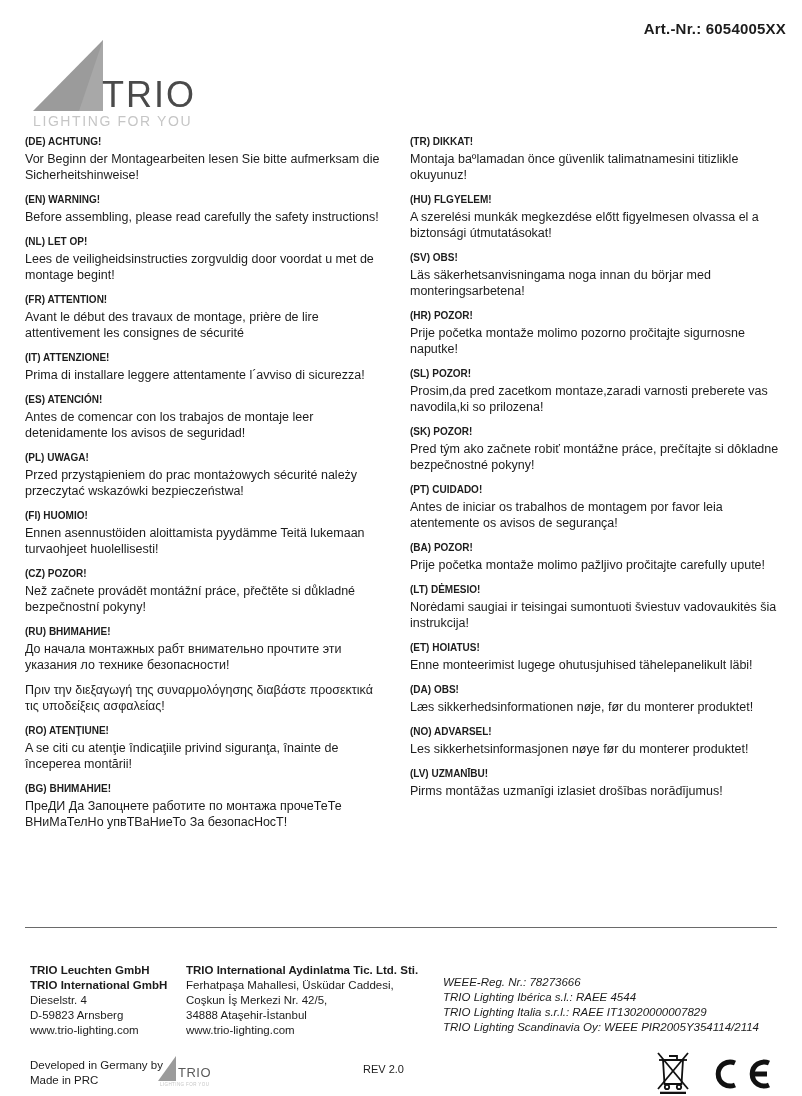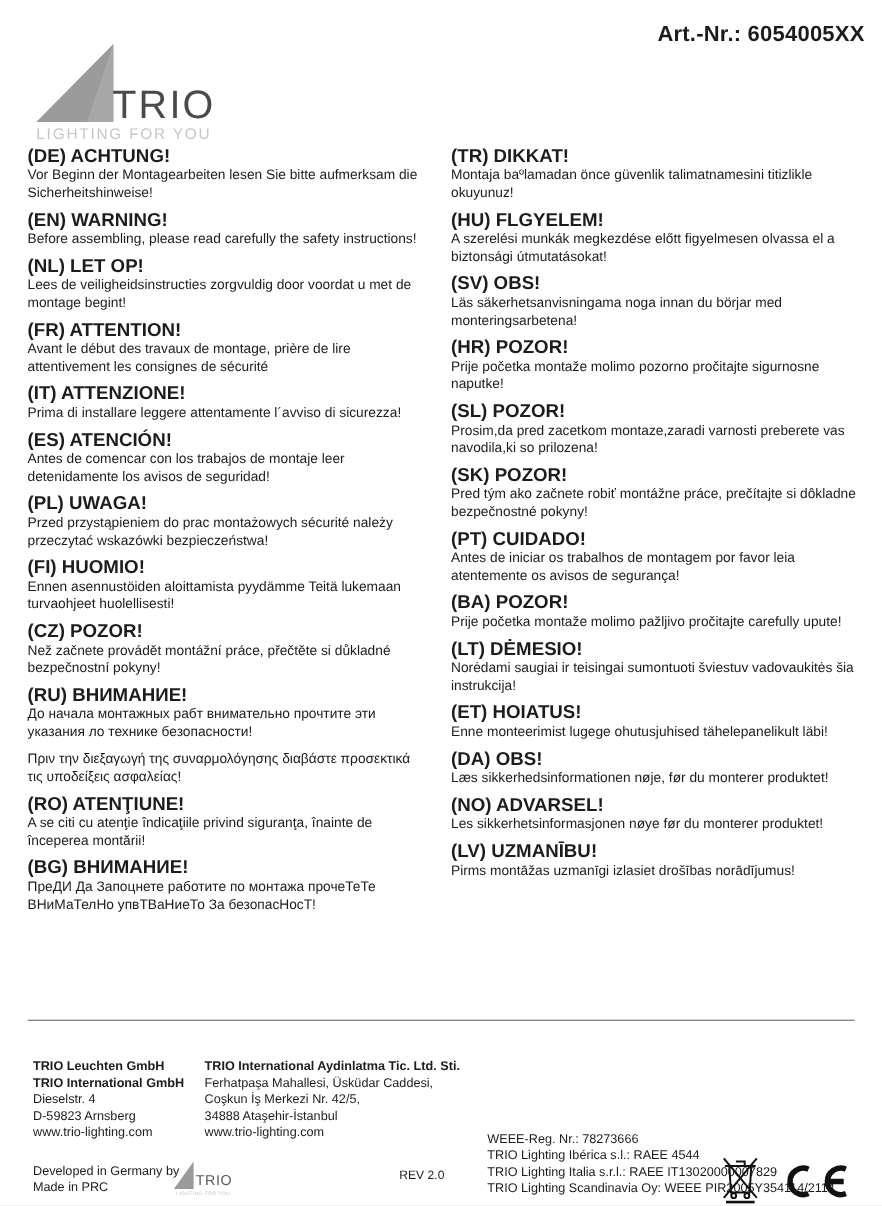--- a/index.html
+++ b/index.html
@@ -4,45 +4,45 @@
 <style>
   * { margin:0; padding:0; box-sizing:border-box; }
   html,body { background:#e8e8e8; }
   body { font-family:"Liberation Sans", sans-serif; color:#1c1c1c; }
   .page {
     position:relative; width:802px; height:1096px; background:#ffffff;
     overflow:hidden;
   }
   .art-nr {
     position:absolute; top:20px; right:16px;
-    font-size:20px; font-weight:bold; letter-spacing:0.2px;
+    font-size:15px; font-weight:bold; letter-spacing:0.2px;
   }
   
   .logo-tri { position:absolute; left:33px; top:40px; }
   .logo-word {
     position:absolute; left:102px; top:74px;
     font-size:36px; color:#4a4a4a; letter-spacing:2px; font-weight:normal;
   }
   .logo-tagline {
     position:absolute; left:33px; top:113px;
     font-size:14px; color:#c6c6c6; letter-spacing:1.6px;
   }
   
   .col { position:absolute; top:134px; }
   .col-left  { left:25px;  width:358px; }
   .col-right { left:410px; width:375px; }
   .wblock { margin-bottom:9px; }
-  .wtitle { font-size:17px; font-weight:bold; line-height:16px; margin-bottom:1px; }
+  .wtitle { font-size:10px; font-weight:bold; line-height:16px; margin-bottom:1px; }
   .wtext  { font-size:12.5px; line-height:16px; }
   
   .rule { position:absolute; left:25px; right:25px; top:927px; border-top:1.5px solid #6a6a6a; }
   .footer-col { position:absolute; font-size:11.5px; line-height:15px; }
   .fc1 { left:30px;  top:963px; width:150px; }
   .fc2 { left:186px; top:963px; width:250px; }
-  .fc3 { left:443px; top:1029px; width:350px; }
+  .fc3 { left:443px; top:975px; width:350px;font-style:italic; }
   .f-line.bold { font-weight:bold; }
   
   .bottom-left { position:absolute; left:30px; top:1058px; font-size:11.5px; line-height:15px; }
   .mini-logo { position:absolute; left:158px; top:1056px; width:60px; }
   .mini-word { position:absolute; left:20px; top:9px; font-size:13px; color:#5a5a5a; letter-spacing:0.5px; }
   .mini-tagline { position:absolute; left:2px; top:26px; font-size:4.5px; color:#c6c6c6; letter-spacing:0.4px; }
   .rev { position:absolute; left:363px; top:1063px; font-size:11px; }
   .weee { position:absolute; left:655px; top:1048px; }
   .ce { position:absolute; left:710px; top:1058px; }
 </style>

